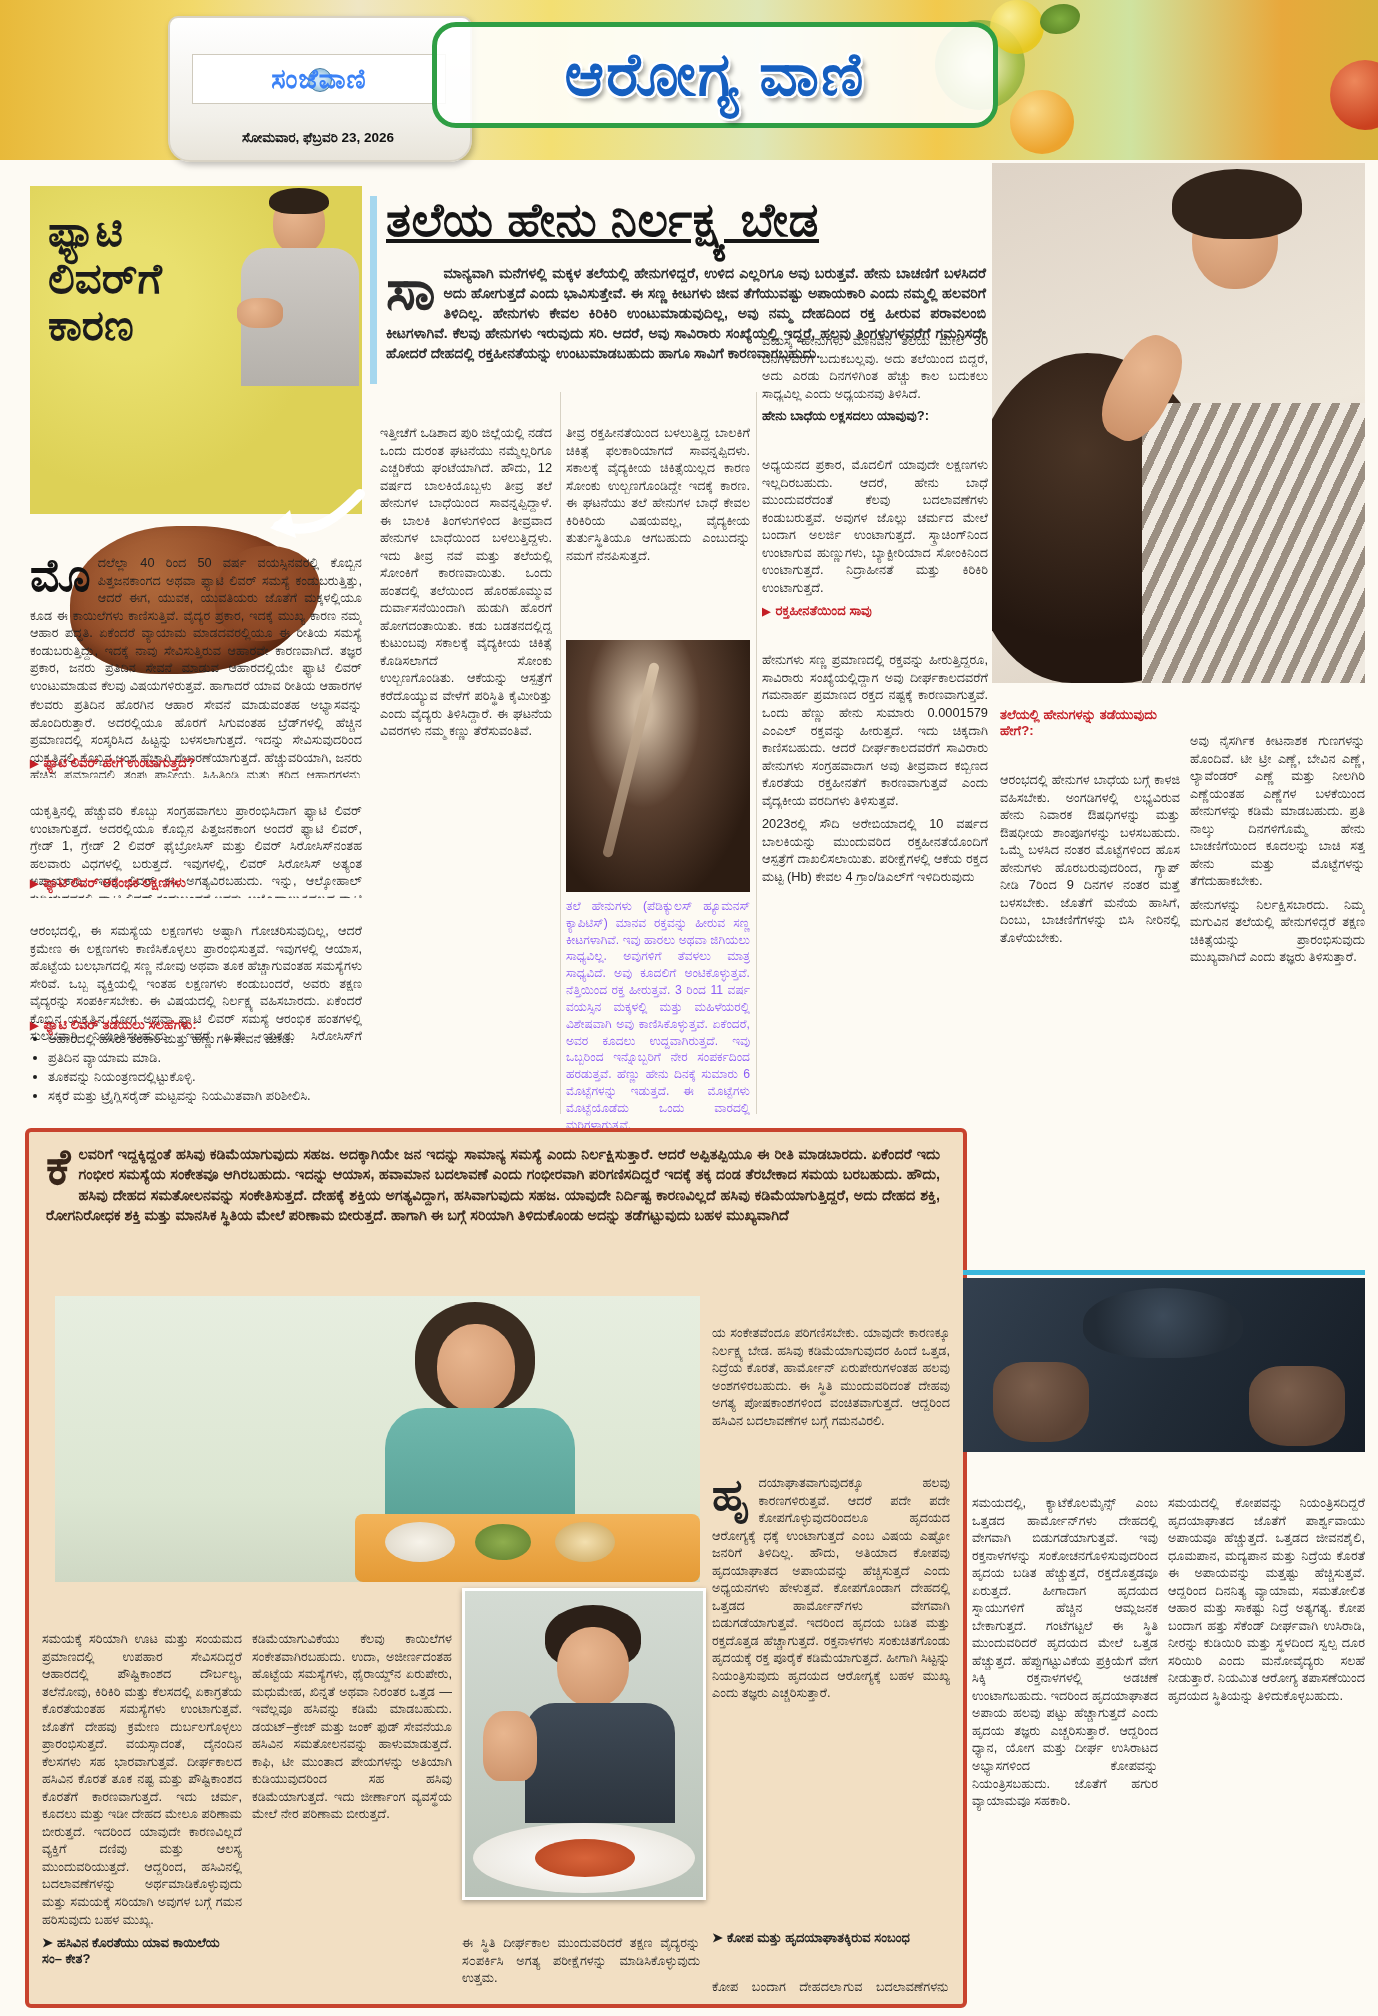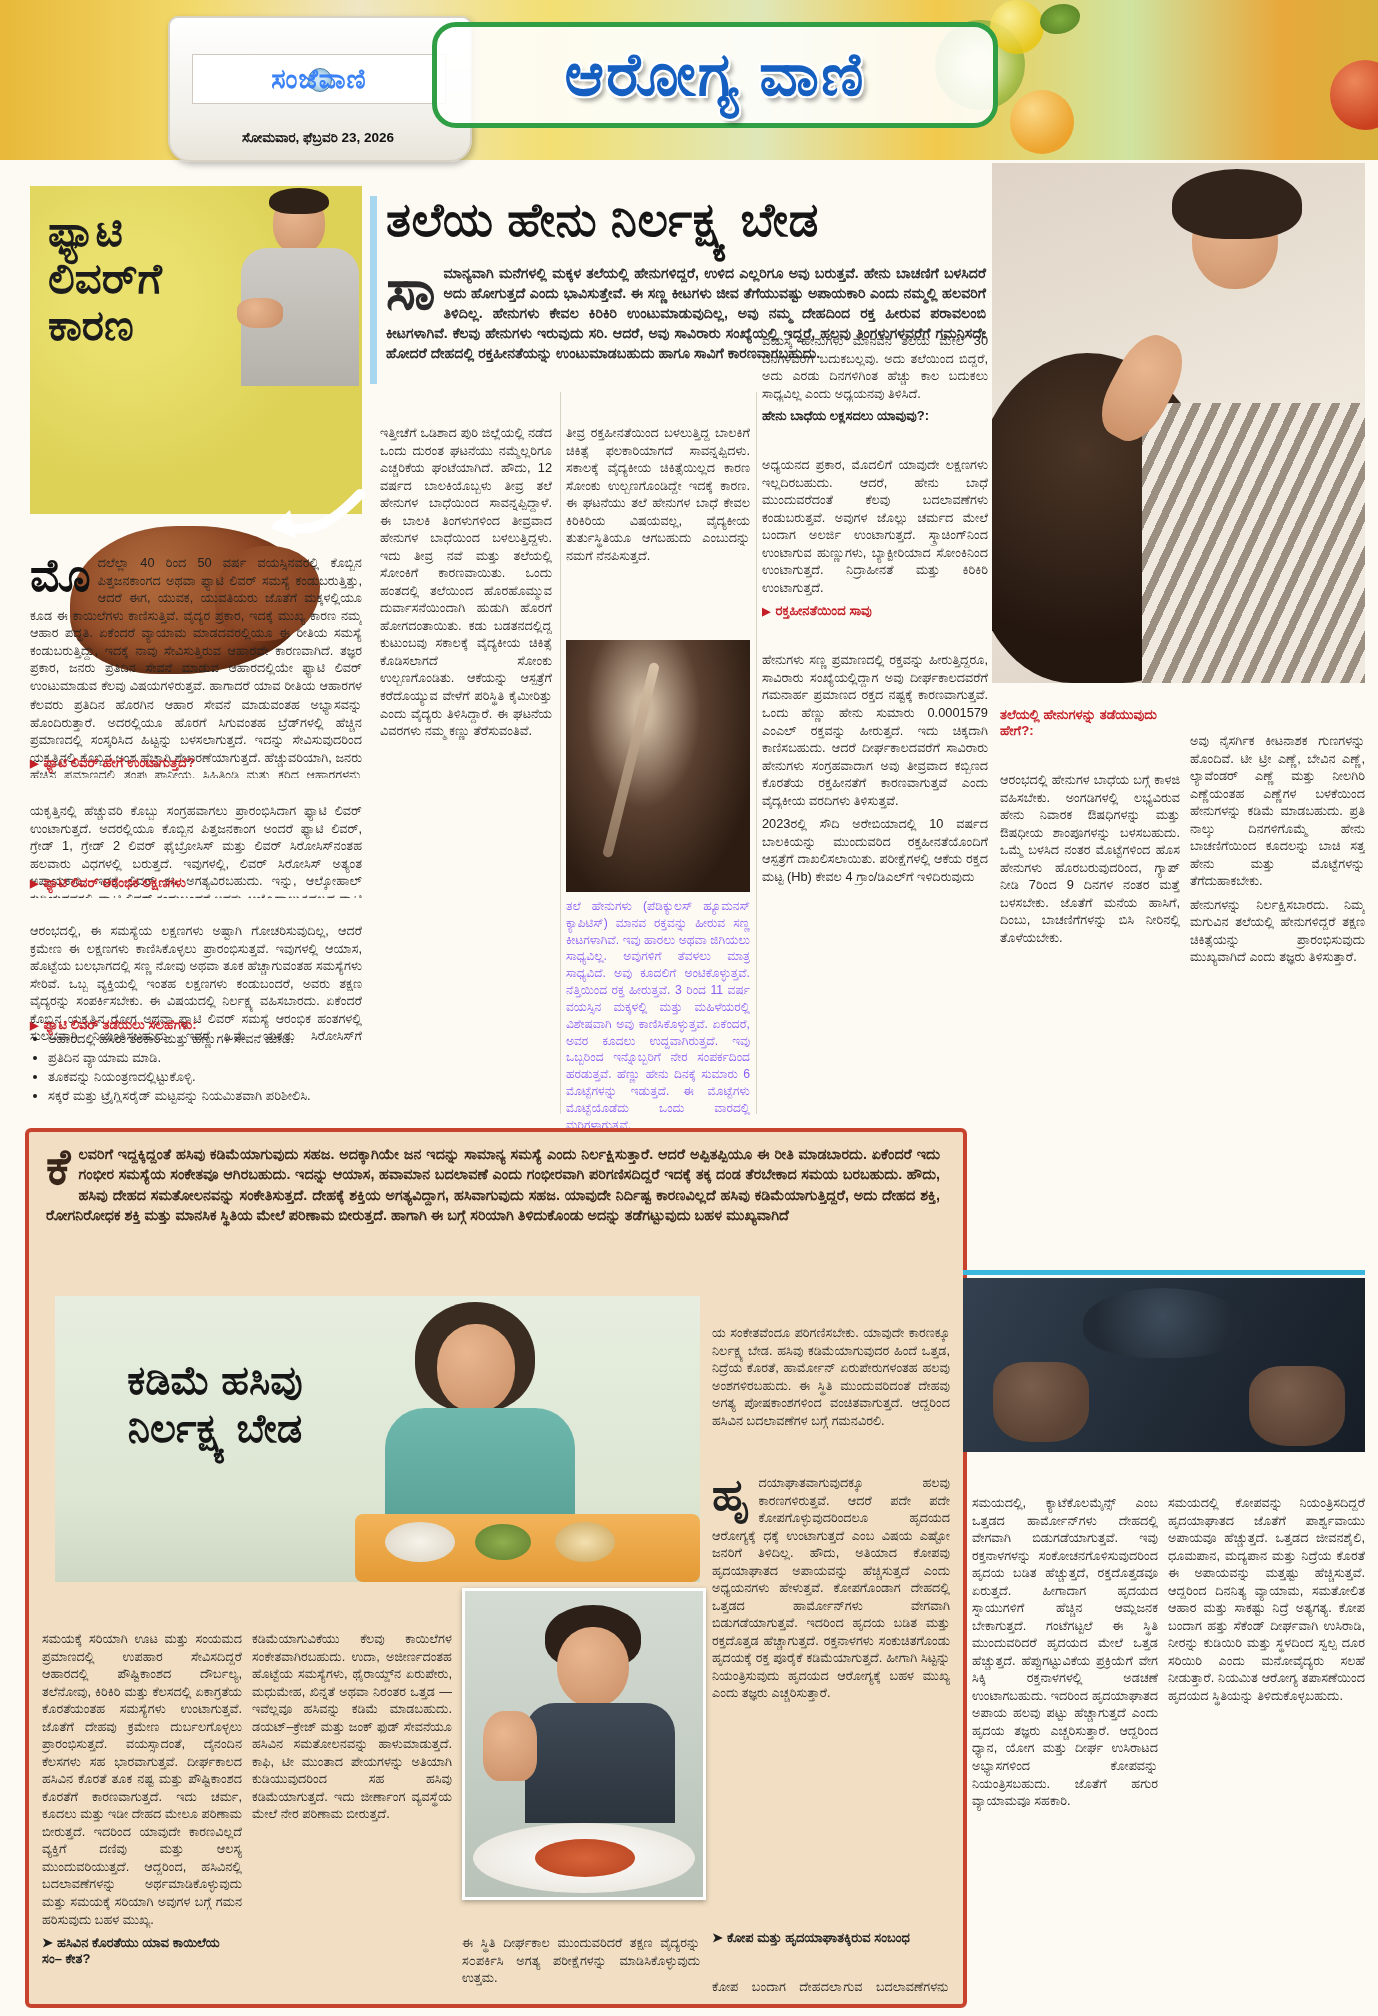--- a/index.html
+++ b/index.html
@@ -28,21 +28,21 @@
   
   .ybox{background:#ddd156;background:radial-gradient(circle at 30% 35%,#e9e06e 0 18%,#ddd156 60%);}
   .flh{font-size:42px;font-weight:800;color:#1c1c1c;line-height:1.12;}
   .liver{background:radial-gradient(circle at 35% 35%,#b06a3c,#8a4423 60%,#6d2f14);
          border-radius:48% 52% 60% 40%/58% 50% 58% 42%;box-shadow:inset -8px -10px 18px rgba(60,25,8,.6);}
   .liver2{background:radial-gradient(circle at 40% 40%,#a35a32,#7b3a1c);border-radius:50% 50% 55% 45%/55% 45% 60% 40%;}
   .tips{margin:4px 0 0;padding-left:16px;}
   .tips li{font-size:13px;line-height:1.45;text-align:justify;}
   
   .bluebar{background:#a6d7ee;}
-  .mainh{font-size:47px;font-weight:800;color:#161616;letter-spacing:.5px;}
+  .mainh{font-size:47px;font-weight:800;color:#161616;letter-spacing:.5px;text-decoration:underline;}
   .intro{font-size:14.2px;font-weight:bold;line-height:1.4;color:#2b2b2b;text-align:justify;}
   .dcbig{float:left;font-size:56px;line-height:.78;font-weight:bold;margin:4px 8px 0 0;}
   .caption{font-size:12.2px;line-height:1.38;text-align:justify;color:#8b5cf6;}
   .photo{overflow:hidden;}
   .pA{background:linear-gradient(160deg,#ded3c6,#efe8dc 55%,#d8ccbe);}
   .pB{background:radial-gradient(ellipse at 42% 28%,#cbb69e 6%,#5a4030 38%,#2c1c12 78%);}
   .stripes{background:repeating-linear-gradient(115deg,#efe9e0 0 10px,#9b8f82 10px 18px);}
   
   .peach{background:#f2dfc3;border:4px solid #c8432e;border-radius:6px;}
   .bintro{font-size:14.4px;font-weight:bold;line-height:1.42;color:#38261a;text-align:justify;}
@@ -165,24 +165,20 @@
   <div class="txt" style="margin-top:6px;">ಹೇನುಗಳನ್ನು ನಿರ್ಲಕ್ಷಿಸಬಾರದು. ನಿಮ್ಮ ಮಗುವಿನ ತಲೆಯಲ್ಲಿ ಹೇನುಗಳಿದ್ದರೆ ತಕ್ಷಣ ಚಿಕಿತ್ಸೆಯನ್ನು ಪ್ರಾರಂಭಿಸುವುದು ಮುಖ್ಯವಾಗಿದೆ ಎಂದು ತಜ್ಞರು ತಿಳಿಸುತ್ತಾರೆ.</div>
 </div>
 
 <div class="abs peach" style="left:25px;top:1128px;width:934px;height:872px;"></div>
 
 <div class="abs bintro" style="left:46px;top:1144px;width:894px;height:146px;">
   <span class="dcbig" style="font-size:50px;">ಕೆ</span><span>ಲವರಿಗೆ ಇದ್ದಕ್ಕಿದ್ದಂತೆ ಹಸಿವು ಕಡಿಮೆಯಾಗುವುದು ಸಹಜ. ಅದಕ್ಕಾಗಿಯೇ ಜನ ಇದನ್ನು ಸಾಮಾನ್ಯ ಸಮಸ್ಯೆ ಎಂದು ನಿರ್ಲಕ್ಷಿಸುತ್ತಾರೆ. ಆದರೆ ಅಪ್ಪಿತಪ್ಪಿಯೂ ಈ ರೀತಿ ಮಾಡಬಾರದು. ಏಕೆಂದರೆ ಇದು ಗಂಭೀರ ಸಮಸ್ಯೆಯ ಸಂಕೇತವೂ ಆಗಿರಬಹುದು. ಇದನ್ನು ಆಯಾಸ, ಹವಾಮಾನ ಬದಲಾವಣೆ ಎಂದು ಗಂಭೀರವಾಗಿ ಪರಿಗಣಿಸದಿದ್ದರೆ ಇದಕ್ಕೆ ತಕ್ಕ ದಂಡ ತೆರಬೇಕಾದ ಸಮಯ ಬರಬಹುದು. ಹೌದು, ಹಸಿವು ದೇಹದ ಸಮತೋಲನವನ್ನು ಸಂಕೇತಿಸುತ್ತದೆ. ದೇಹಕ್ಕೆ ಶಕ್ತಿಯ ಅಗತ್ಯವಿದ್ದಾಗ, ಹಸಿವಾಗುವುದು ಸಹಜ. ಯಾವುದೇ ನಿರ್ದಿಷ್ಟ ಕಾರಣವಿಲ್ಲದೆ ಹಸಿವು ಕಡಿಮೆಯಾಗುತ್ತಿದ್ದರೆ, ಅದು ದೇಹದ ಶಕ್ತಿ, ರೋಗನಿರೋಧಕ ಶಕ್ತಿ ಮತ್ತು ಮಾನಸಿಕ ಸ್ಥಿತಿಯ ಮೇಲೆ ಪರಿಣಾಮ ಬೀರುತ್ತದೆ. ಹಾಗಾಗಿ ಈ ಬಗ್ಗೆ ಸರಿಯಾಗಿ ತಿಳಿದುಕೊಂಡು ಅದನ್ನು ತಡೆಗಟ್ಟುವುದು ಬಹಳ ಮುಖ್ಯವಾಗಿದೆ</span>
 </div>
 
 <div class="abs photo pC" style="left:55px;top:1296px;width:645px;height:286px;">
-  <div class="abs" style="left:20px;top:60px;width:280px;text-align:center;">
-    <div class="aph">ಕಡಿಮೆ ಹಸಿವು</div>
-    <div class="aph">ನಿರ್ಲಕ್ಷ್ಯ ಬೇಡ</div>
-  </div>
   <div class="abs" style="left:360px;top:6px;width:120px;height:110px;background:#3a2c20;border-radius:50% 50% 44% 44%;"></div>
   <div class="abs skin" style="left:382px;top:28px;width:78px;height:88px;border-radius:48%;"></div>
   <div class="abs" style="left:330px;top:112px;width:190px;height:174px;background:linear-gradient(#6fb8ad,#4f978c);border-radius:40px 40px 0 0;"></div>
   <div class="abs" style="left:300px;top:218px;width:345px;height:68px;background:linear-gradient(#f3b45a,#e49a35);border-radius:8px;"></div>
   <div class="abs" style="left:330px;top:226px;width:70px;height:40px;background:radial-gradient(#f7f3ea,#d9d2c2);border-radius:50%;"></div>
   <div class="abs" style="left:420px;top:228px;width:56px;height:36px;background:radial-gradient(#8fae4e,#5f7e2e);border-radius:50%;"></div>
   <div class="abs" style="left:500px;top:226px;width:60px;height:40px;background:radial-gradient(#f3e0b0,#caa55c);border-radius:50%;"></div>
 </div>
 
 <div class="abs" style="left:42px;top:1598px;width:200px;height:392px;overflow:hidden;">

